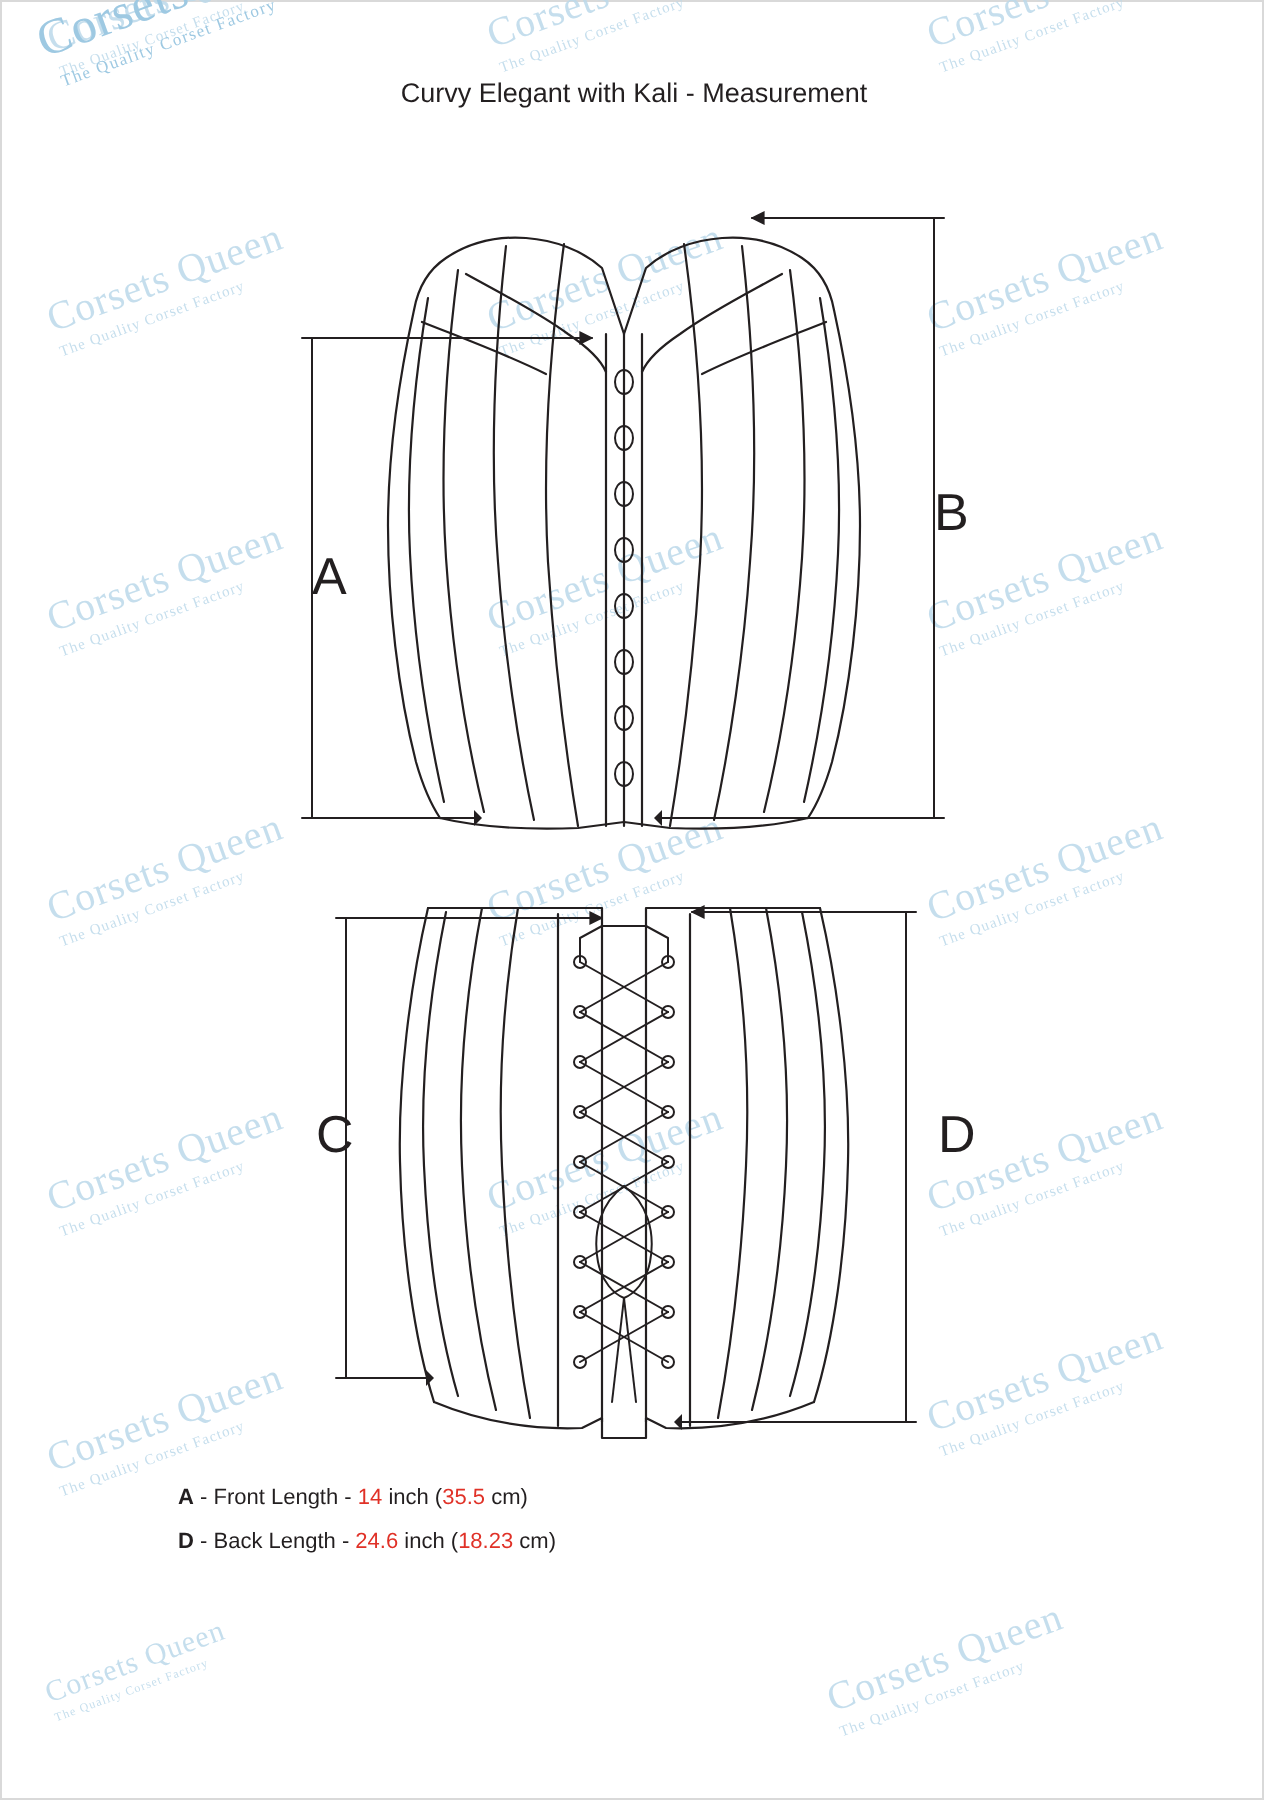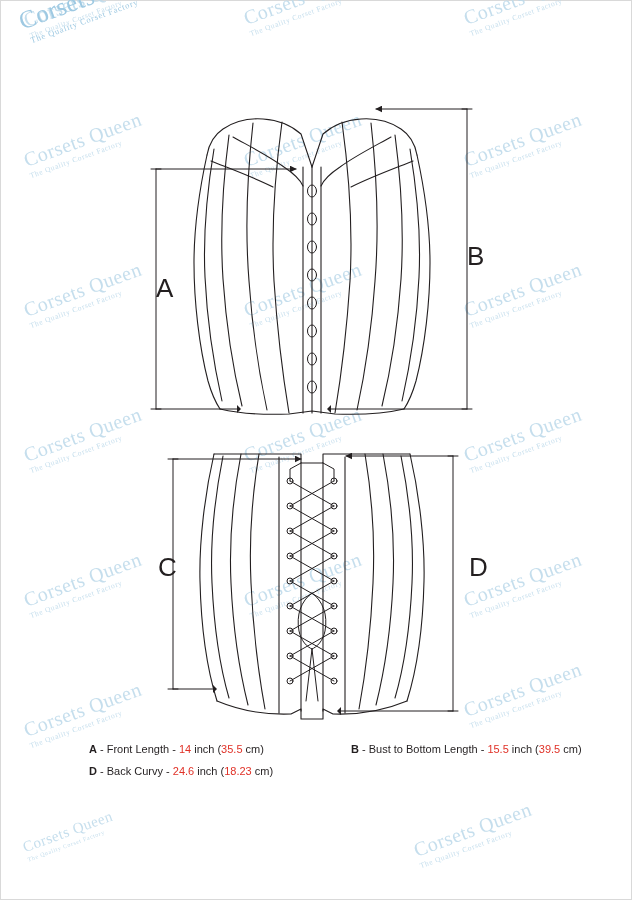--- a/index.html
+++ b/index.html
@@ -211,20 +211,21 @@
   <div class="wm small" style="left:20px; top:840px; transform:rotate(-20deg);">
     <span class="wm-main">Corsets Queen</span>
     <span class="wm-sub">The Quality Corset Factory</span>
   </div>
 
   <div class="logo">
     <span class="l1">Corsets Queen</span>
     <span class="l2">The Quality Corset Factory</span>
   </div>
 
+  <div class="title">Curvy Elegant with Kali - Measurement</div>
 
   <svg class="svg-layer" viewBox="0 0 632 900">
     <defs>
       <marker id="ah" viewBox="0 0 10 10" refX="9" refY="5" markerWidth="7" markerHeight="7" orient="auto-start-reverse">
         <path d="M0,0 L10,5 L0,10 z" fill="#231f20"></path>
       </marker>
     </defs>
 
     <g fill="none" stroke="#231f20" stroke-width="1.1" stroke-linejoin="round" stroke-linecap="round">
 
@@ -396,24 +397,21 @@
   <div class="dim-letter" id="letter-a">A</div>
   <div class="dim-letter" id="letter-b">B</div>
   <div class="dim-letter" id="letter-c">C</div>
   <div class="dim-letter" id="letter-d">D</div>
 
   <div class="legend">
     <div class="legend-row">
       <div class="legend-item first">
         <b>A</b><span> - </span><span>Front Length</span><span> - </span><span class="red">14</span><span> inch (</span><span class="red">35.5</span><span> cm)</span>
       </div>
-      <div class="legend-item">
-        <b>B</b><span> - </span><span>Bust to Bottom Length</span><span> - </span><span class="red">15.5</span><span> inch (</span><span class="red">39.5</span><span> cm)</span>
-      </div>
     </div>
     <div class="legend-row">
       <div class="legend-item">
-        <b>D</b><span> - </span><span>Back Curvy</span><span> - </span><span class="red">24.6</span><span> inch (</span><span class="red">18.23</span><span> cm)</span>
+        <b>D</b><span> - </span><span>Back Length</span><span> - </span><span class="red">24.6</span><span> inch (</span><span class="red">18.23</span><span> cm)</span>
       </div>
     </div>
   </div>
 
 </div>
 
 </body></html>

